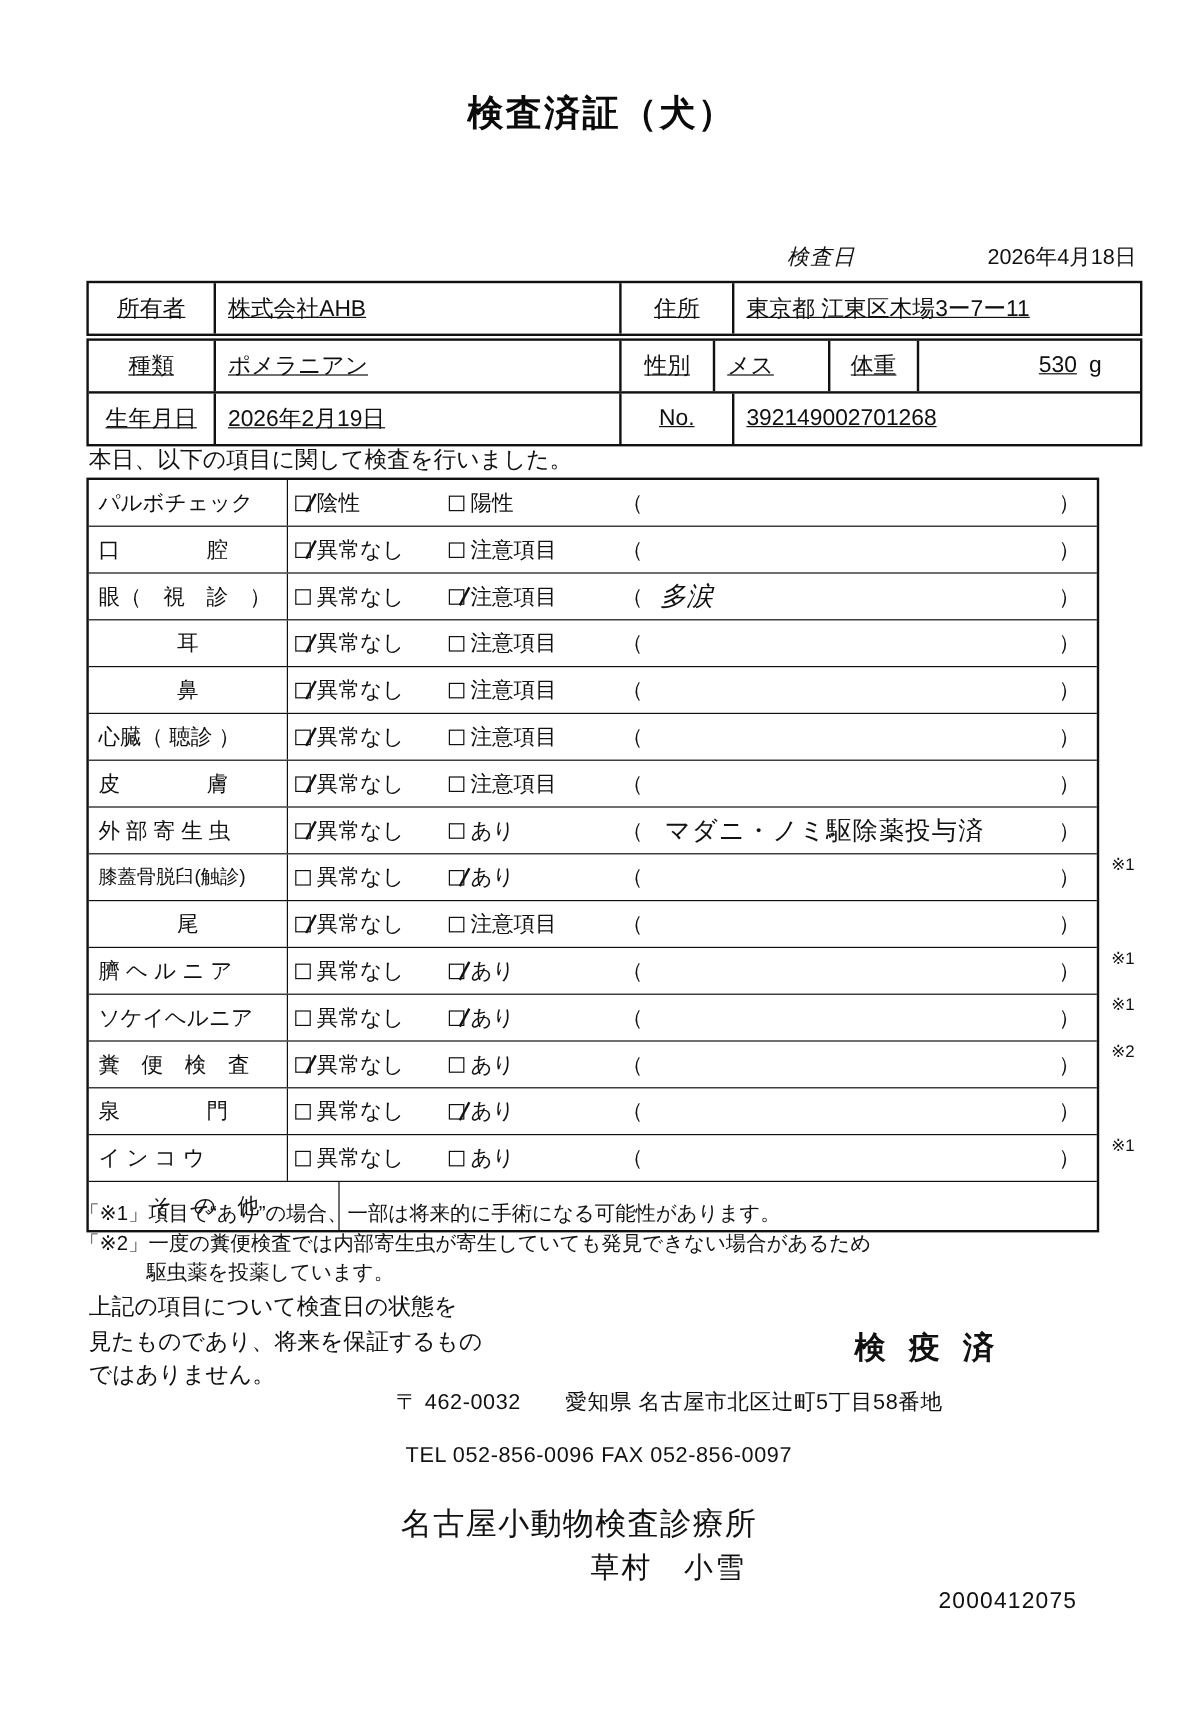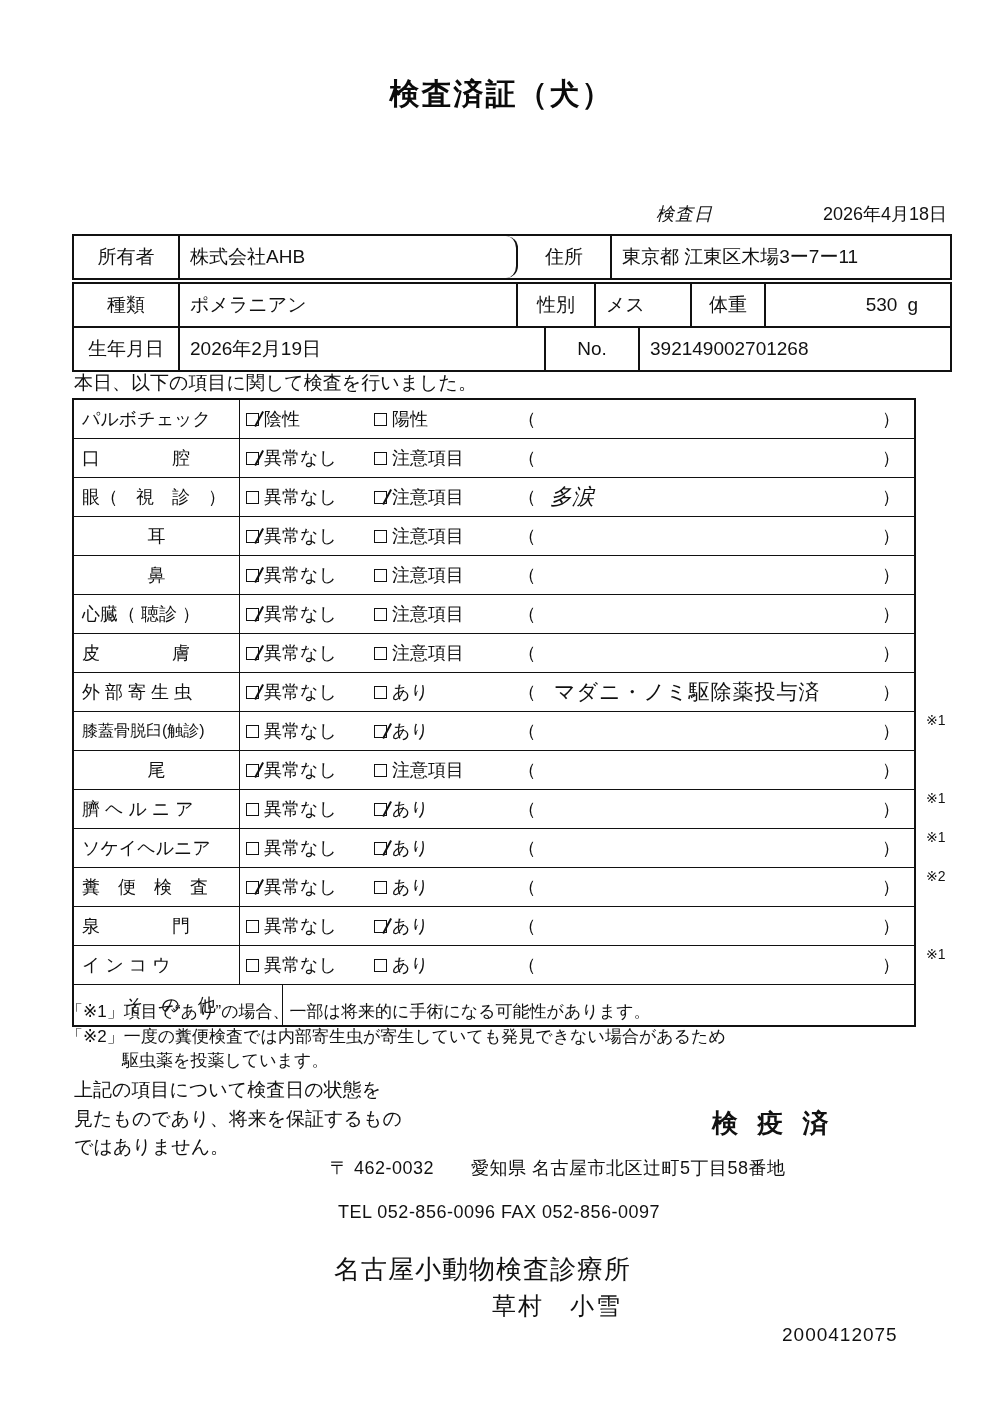--- a/index.html
+++ b/index.html
@@ -58,20 +58,21 @@
   .block {
     position: absolute;
     left: 72px;
     width: 880px;
     box-sizing: border-box;
     border: 2px solid #111;
   }
   .row {
     display: flex;
     align-items: center;
+    text-decoration: underline;
   }
   .cell {
     box-sizing: border-box;
     display: flex;
     align-items: center;
     padding: 0 10px;
     font-size: 19px;
     border-right: 2px solid #111;
     height: 42px;
   }
@@ -260,41 +261,41 @@
   <div class="title">検査済証（犬）</div>
 
   <div class="exam-date-row">
     <span class="exam-date-label">検査日</span>
     <span class="exam-date-value">2026年4月18日</span>
   </div>
 
   <div class="block" id="owner-block">
     <div class="row">
       <div class="cell lbl" style="width:106px; justify-content:center;">所有者</div>
-      <div class="cell" style="width:338px;border-radius:12px;">株式会社AHB</div>
+      <div class="cell" style="width:338px;">株式会社AHB</div>
       <div class="cell" style="width:94px; justify-content:center;">住所</div>
       <div class="cell" style="width:338px;">東京都 江東区木場3ー7ー11</div>
     </div>
   </div>
 
   <div class="block" id="type-block">
     <div class="row rowline">
       <div class="cell" style="width:106px; justify-content:center;">種類</div>
       <div class="cell" style="width:338px;">ポメラニアン</div>
       <div class="cell" style="width:78px; justify-content:center;">性別</div>
       <div class="cell" style="width:96px;">メス</div>
       <div class="cell" style="width:74px; justify-content:center;">体重</div>
       <div class="cell" style="width:168px; justify-content:flex-end; padding-right:16px;">
         <span>530</span>
         <span style="margin-left:10px;">g</span>
       </div>
     </div>
     <div class="row">
       <div class="cell" style="width:106px; justify-content:center;">生年月日</div>
-      <div class="cell" style="width:366px;">2026年2月19日</div>
+      <div class="cell" style="width:338px;">2026年2月19日</div>
       <div class="cell" style="width:94px; justify-content:center;">No.</div>
       <div class="cell" style="width:280px;">392149002701268</div>
     </div>
   </div>
 
   <div class="statement">本日、以下の項目に関して検査を行いました。</div>
 
   <div class="checklist">
 
     <div class="ck-row">

